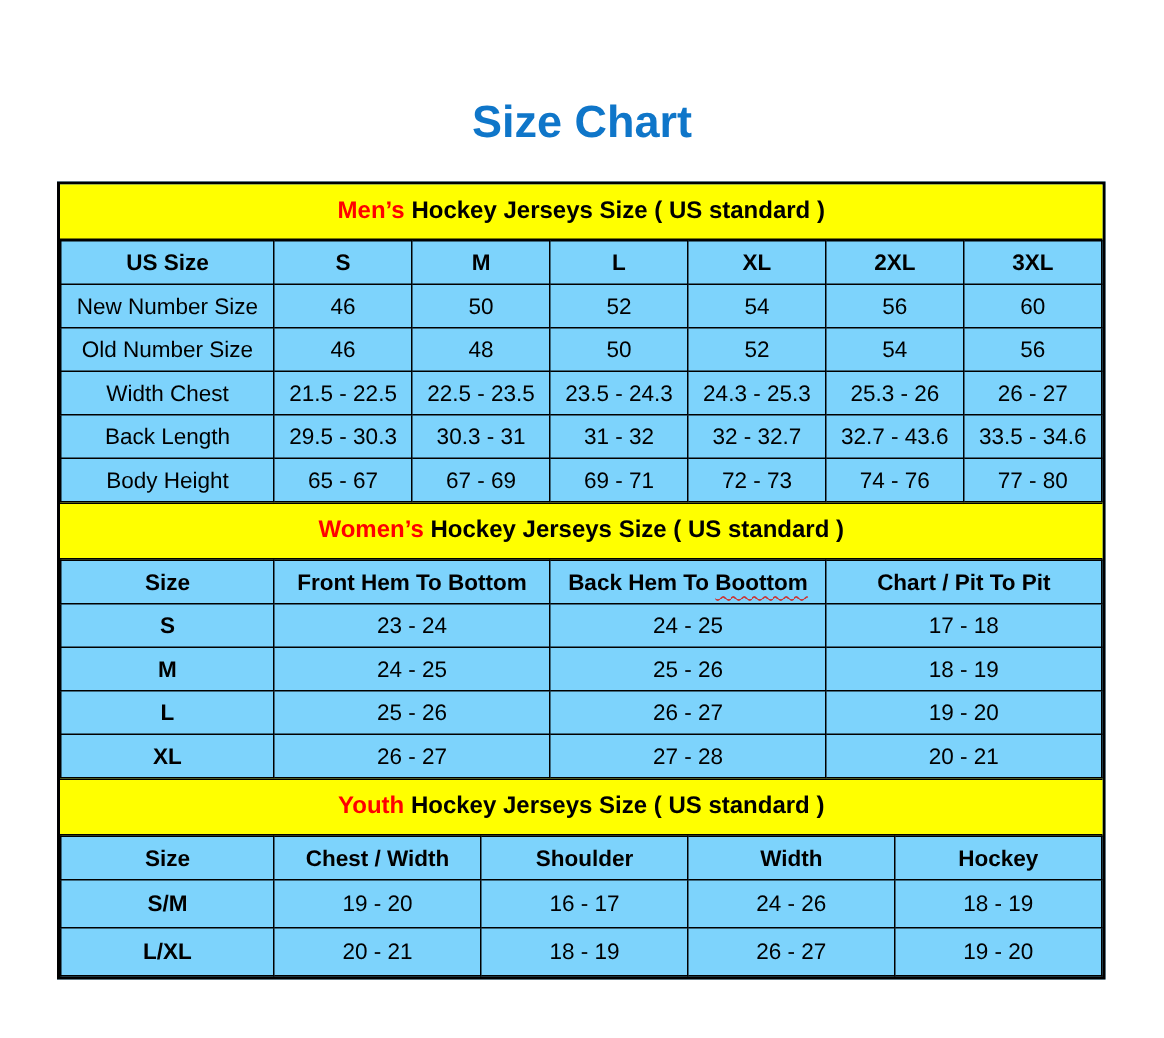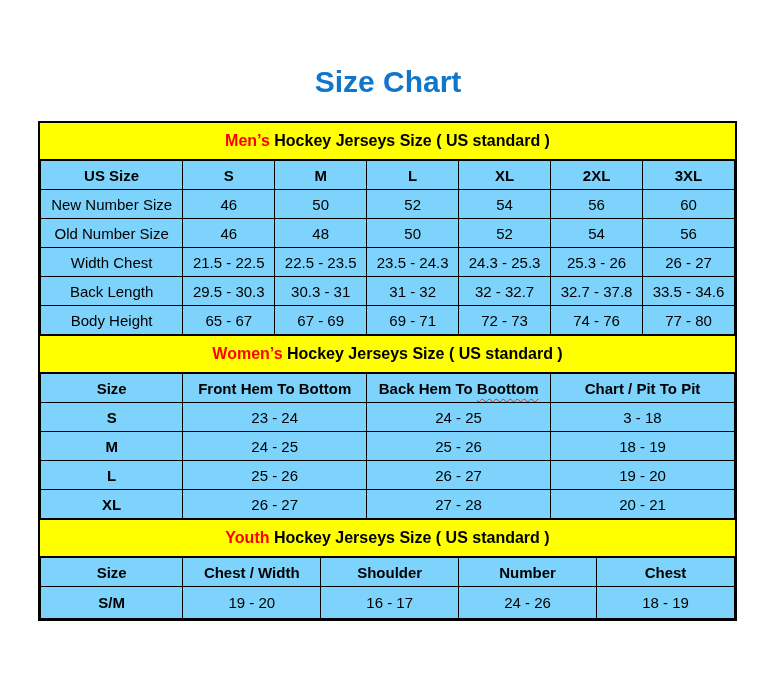--- a/index.html
+++ b/index.html
@@ -136,21 +136,21 @@
               <td>24.3 - 25.3</td>
               <td>25.3 - 26</td>
               <td>26 - 27</td>
             </tr>
             <tr>
               <td class="rowlabel">Back Length</td>
               <td>29.5 - 30.3</td>
               <td>30.3 - 31</td>
               <td>31 - 32</td>
               <td>32 - 32.7</td>
-              <td>32.7 - 37.8</td>
+              <td>32.7 - 43.6</td>
               <td>33.5 - 34.6</td>
             </tr>
             <tr>
               <td class="rowlabel">Body Height</td>
               <td>65 - 67</td>
               <td>67 - 69</td>
               <td>69 - 71</td>
               <td>72 - 73</td>
               <td>74 - 76</td>
               <td>77 - 80</td>
@@ -173,21 +173,21 @@
               <th>Front Hem To Bottom</th>
               <th>Back Hem To <span class="squiggle">Boottom</span></th>
               <th>Chart / Pit To Pit</th>
             </tr>
           </thead>
           <tbody>
             <tr>
               <td class="rowlabel">S</td>
               <td>23 - 24</td>
               <td>24 - 25</td>
-              <td>3 - 18</td>
+              <td>17 - 18</td>
             </tr>
             <tr>
               <td class="rowlabel">M</td>
               <td>24 - 25</td>
               <td>25 - 26</td>
               <td>18 - 19</td>
             </tr>
             <tr>
               <td class="rowlabel">L</td>
               <td>25 - 26</td>
@@ -211,29 +211,36 @@
             <col style="width: 19.875%;">
             <col style="width: 19.875%;">
             <col style="width: 19.875%;">
             <col style="width: 19.875%;">
           </colgroup>
           <thead>
             <tr>
               <th>Size</th>
               <th>Chest / Width</th>
               <th>Shoulder</th>
-              <th>Number</th>
-              <th>Chest</th>
+              <th>Width</th>
+              <th>Hockey</th>
             </tr>
           </thead>
           <tbody>
             <tr>
               <td class="rowlabel">S/M</td>
               <td>19 - 20</td>
               <td>16 - 17</td>
               <td>24 - 26</td>
               <td>18 - 19</td>
+            </tr>
+            <tr>
+              <td class="rowlabel">L/XL</td>
+              <td>20 - 21</td>
+              <td>18 - 19</td>
+              <td>26 - 27</td>
+              <td>19 - 20</td>
             </tr>
           </tbody>
         </table>
       </section>
     </div>
 </div>
 
 </body></html>

